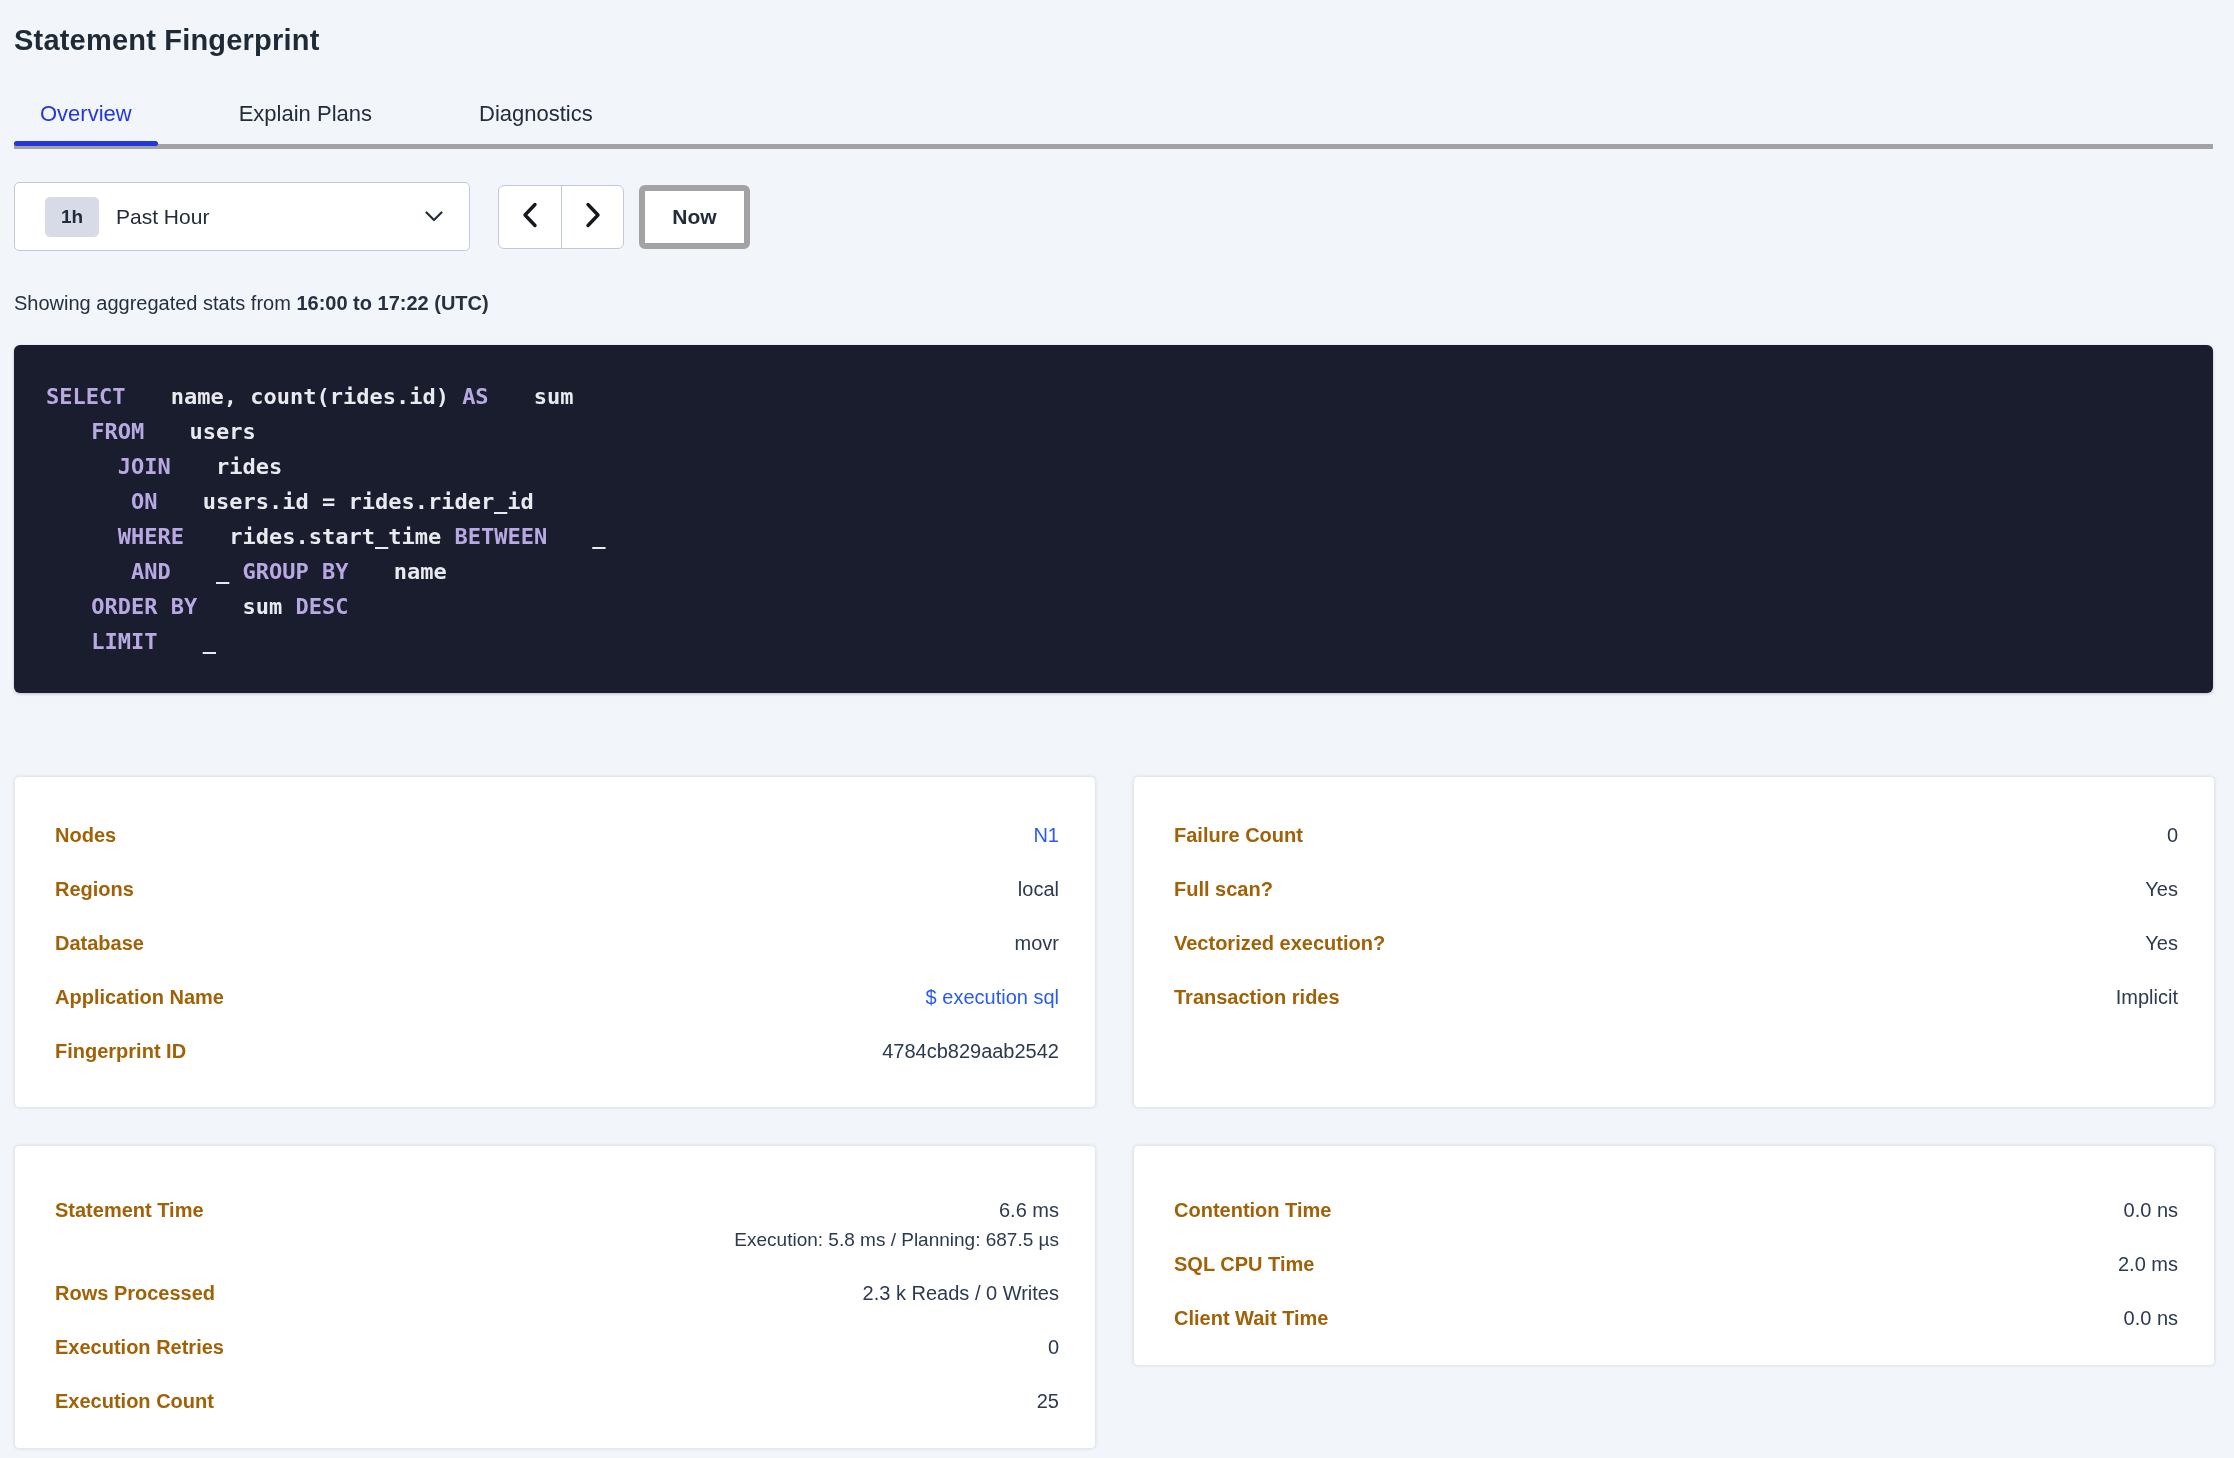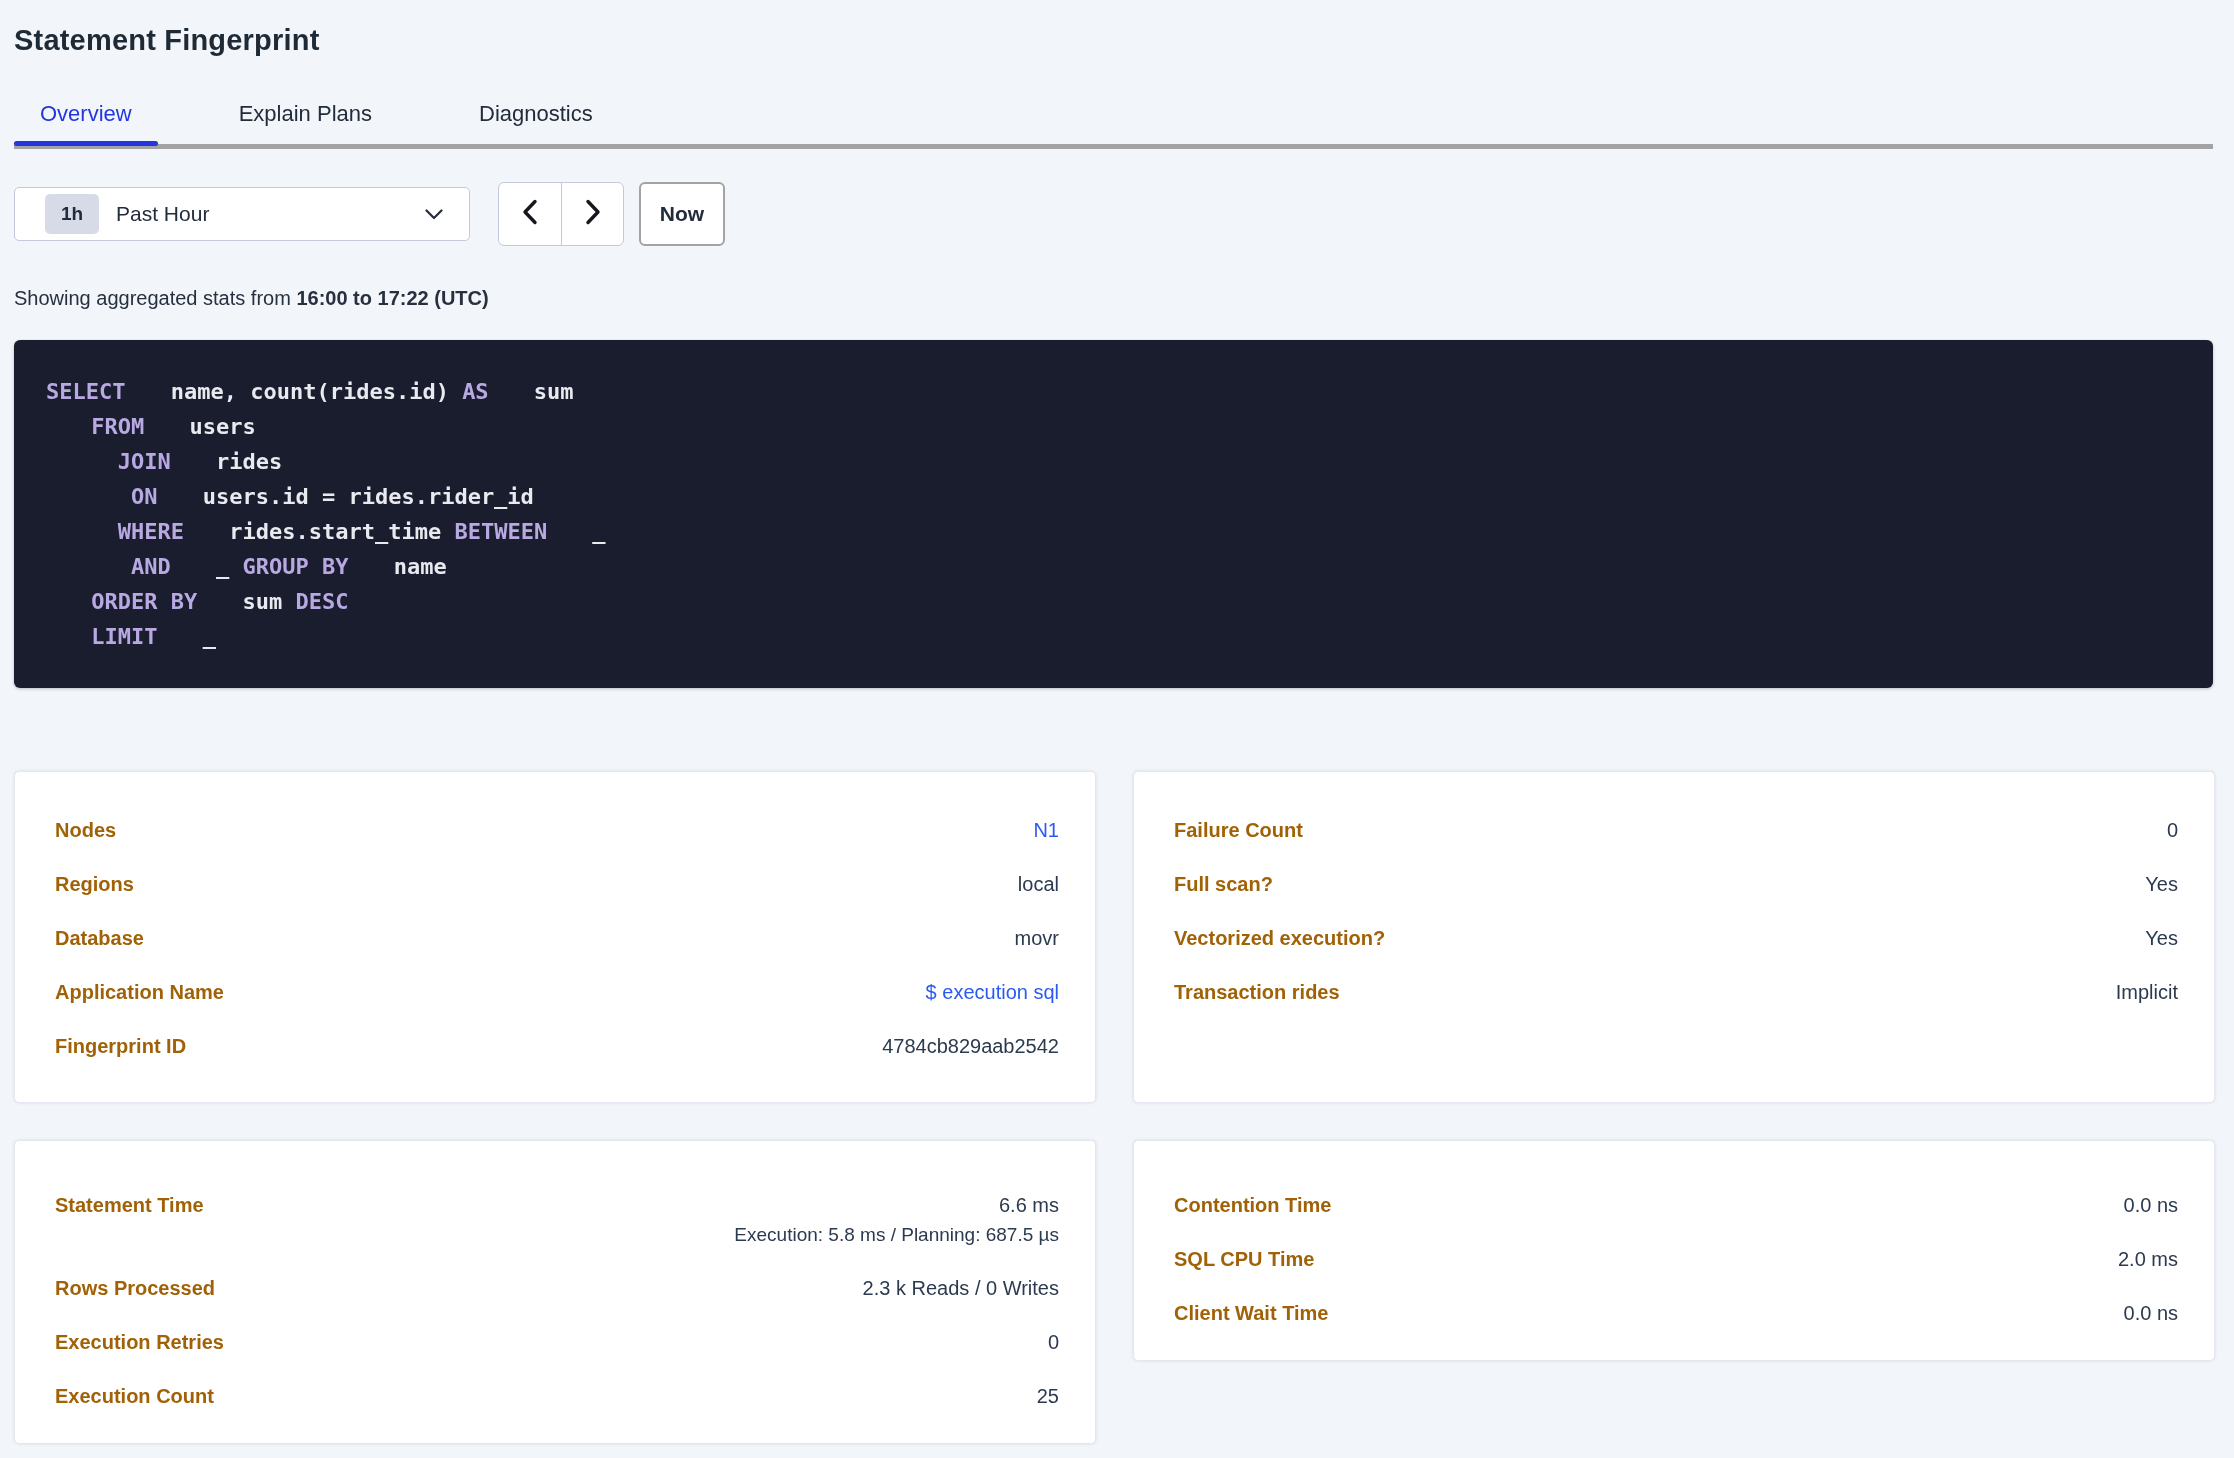--- a/index.html
+++ b/index.html
@@ -20,35 +20,35 @@
   .tab { position: relative; padding: 0 26px 17px 26px; font-size: 22px; color: #232c3b; cursor: pointer; }
   .tab.active { color: #2337e0; }
   .tab.active::after {
     content: ""; position: absolute; left: 0; right: 0; bottom: -2px;
     height: 5px; background: #2337e0; border-radius: 3px;
   }
 
   
   .time-row { display: flex; align-items: center; margin-top: 33px; }
   .range-select {
-    width: 456px; height: 54px; background: #fff; border: 1px solid #c3c9dd; border-radius: 5px;
+    width: 456px; height: 69px; background: #fff; border: 1px solid #c3c9dd; border-radius: 5px;
     display: flex; align-items: center; padding: 0 26px 0 30px; cursor: pointer;
   }
   .range-badge {
     width: 54px; height: 40px; background: #d7dbe7; border-radius: 5px;
     display: flex; align-items: center; justify-content: center;
     font-size: 19px; font-weight: 700; color: #232c3b;
   }
   .range-label { margin-left: 17px; font-size: 21px; color: #232c3b; flex: 1; }
   .caret-down { display: flex; }
   .arrow-group { display: flex; margin-left: 28px; background: #fff; border: 1px solid #c3c9dd; border-radius: 6px; height: 64px; }
   .arrow-btn { width: 62px; display: flex; align-items: center; justify-content: center; cursor: pointer; }
   .arrow-btn + .arrow-btn { border-left: 1px solid #c3c9dd; }
   .now-btn {
-    margin-left: 15px; width: 86px; height: 64px; background: #fff; border: 2px solid #a3a3a3; border-radius: 6px;
+    margin-left: 15px; width: 111px; height: 64px; background: #fff; border: 6px solid #a3a3a3; border-radius: 6px;
     display: flex; align-items: center; justify-content: center;
     font-size: 21px; font-weight: 600; color: #232c3b; cursor: pointer;
   }
 
   
   .agg-stats { margin-top: 41px; font-size: 20px; color: #26303f; }
   .agg-stats strong { font-weight: 700; }
 
   
   .sql-box {

